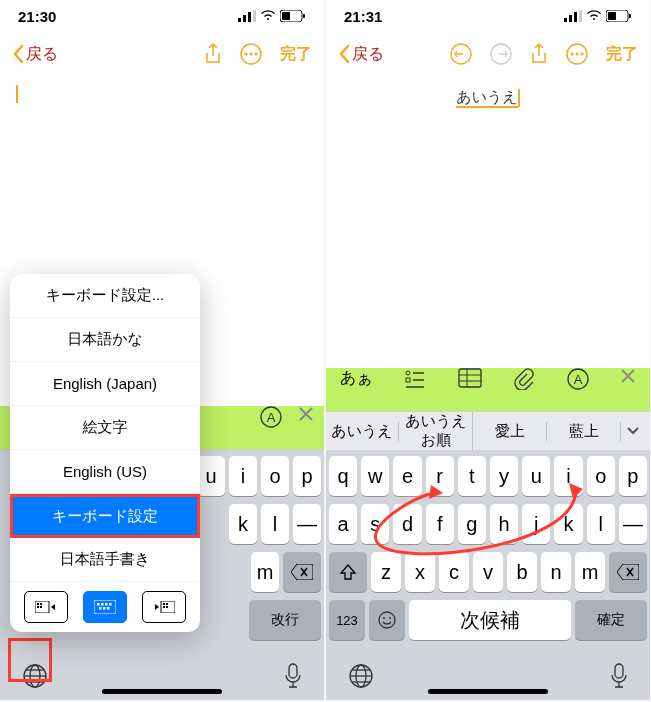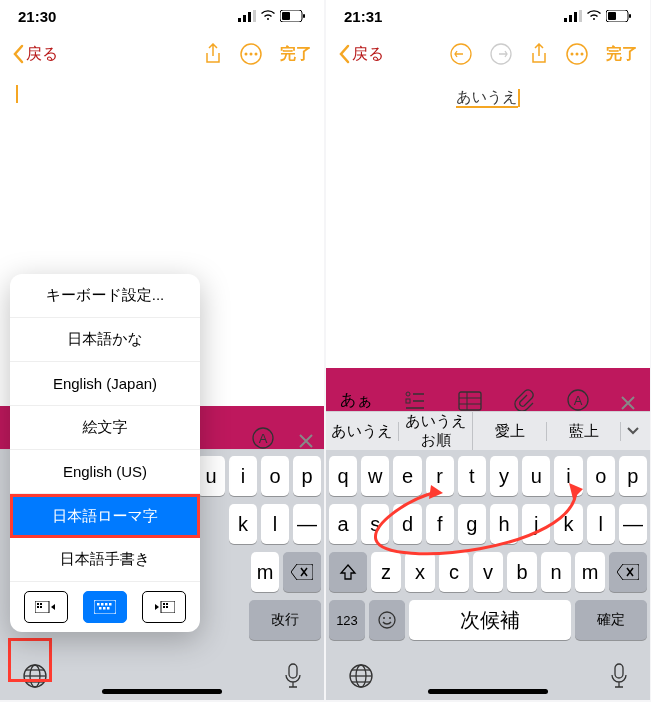--- a/index.html
+++ b/index.html
@@ -22,21 +22,21 @@
 .kbd-popup { position: absolute; left: 10px; bottom: 68px; width: 190px; background: #fff; border-radius: 12px; box-shadow: 0 8px 30px rgba(0,0,0,0.25); overflow: hidden; z-index: 10; }
 .kbd-popup-item { height: 44px; display: flex; align-items: center; justify-content: center; font-size: 15px; border-bottom: 1px solid #eee; color: #000; }
 .kbd-popup-item.selected { background: #007aff; color: #fff; }
 .red-box { border: 3px solid #ff3b30; box-sizing: border-box; }
 .kbd-popup-icons { height: 50px; display: flex; align-items: center; justify-content: space-around; padding: 0 6px; }
 .kbd-type-btn { width: 44px; height: 32px; border: 1.5px solid #000; border-radius: 5px; display: flex; align-items: center; justify-content: center; }
 .kbd-type-btn.sel { background: #007aff; border-color: #007aff; color: #fff; }
 
 
 .keyboard { position: absolute; left: 0; right: 0; bottom: 0; background: #d1d4d9; }
-.kbd-toolbar { height: 44px; background: #be185d; display: flex; align-items: flex-end; justify-content: flex-end; padding: 0 10px; gap: 24px; border-bottom: 1px solid #d0d0d4; }
+.kbd-toolbar { height: 44px; background: #bef264; display: flex; align-items: flex-start; justify-content: flex-end; padding: 0 10px; gap: 16px; border-bottom: 1px solid #d0d0d4; }
 .kbd-toolbar.full { justify-content: space-between; padding: 0 14px; }
 .kbd-suggest { height: 38px; background: #e8e9ec; display: flex; align-items: center; gap: 1px; }
 .kbd-suggest-item { flex: 1; text-align: center; font-size: 15px; color: #000; border-right: 1px solid #c0c2c6; padding: 0 4px; }
 .kbd-suggest-item:last-child { border: none; }
 .kbd-rows { padding: 6px 3px 4px; }
 .kbd-row { display: flex; gap: 4px; margin-bottom: 8px; justify-content: center; }
 .key { height: 40px; background: #fff; border-radius: 5px; box-shadow: 0 1px 0 rgba(0,0,0,0.3); display: flex; align-items: center; justify-content: center; font-size: 20px; flex: 1; min-width: 0; }
 .key.partial { flex: 0 0 28px; }
 .key.fn { background: #acb0b9; flex: 0 0 38px; }
 .key.space { flex: 1; font-size: 20px; }
@@ -96,21 +96,21 @@
   <div class="content">
     <span class="cursor"></span>
   </div>
 
   <div class="kbd-popup">
     <div class="kbd-popup-item">キーボード設定...</div>
     <div class="kbd-popup-item">日本語かな</div>
     <div class="kbd-popup-item">English (Japan)</div>
     <div class="kbd-popup-item">絵文字</div>
     <div class="kbd-popup-item">English (US)</div>
-    <div class="kbd-popup-item selected red-box">日本語ローマ字</div>
+    <div class="kbd-popup-item selected red-box">キーボード設定</div>
     <div class="kbd-popup-item">日本語手書き</div>
     <div class="kbd-popup-icons">
       <div class="kbd-type-btn">
           <svg width="22" height="12" viewBox="0 0 22 12">
             <rect x="0" y="0" width="14" height="12" fill="none" stroke="#000"></rect>
             <rect x="2" y="2" width="2" height="2" fill="#000"></rect>
             <rect x="5" y="2" width="2" height="2" fill="#000"></rect>
             <rect x="2" y="5" width="2" height="2" fill="#000"></rect>
             <rect x="5" y="5" width="2" height="2" fill="#000"></rect>
             <path d="M16 6l4-3v6z" fill="#000"></path>

